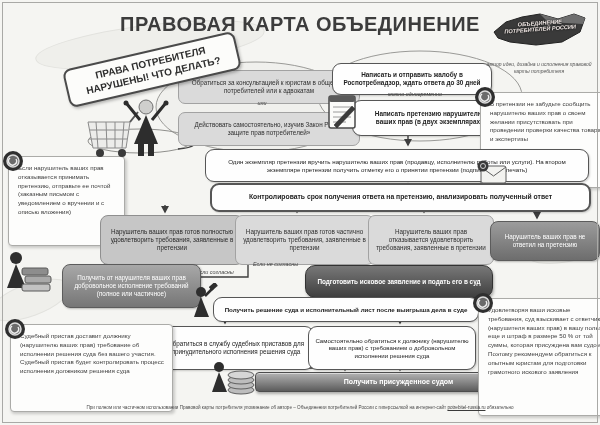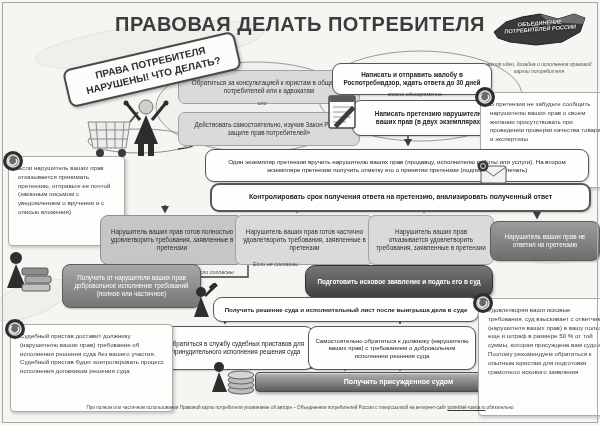--- a/index.html
+++ b/index.html
@@ -77,21 +77,21 @@
       <path d="M313,292 L313,295" marker-end="url(#ah)"></path>
       <path d="M225,316 L225,323" marker-end="url(#ah)"></path>
       <path d="M400,316 L400,323" marker-end="url(#ah)"></path>
       <path d="M228,364 L228,368 L345,368 L345,370" marker-end="url(#ah)"></path>
       <path d="M400,364 L400,370" marker-end="url(#ah)"></path>
     </g>
   </svg>
 
   <div class="frame"></div>
 
-  <div class="title">ПРАВОВАЯ ДЕЛАТЬ ПОТРЕБИТЕЛЯ</div>
+  <div class="title">ПРАВОВАЯ КАРТА ОБЪЕДИНЕНИЕ</div>
 
   <div class="sign">
     <div>ПРАВА ПОТРЕБИТЕЛЯ</div>
     <div>НАРУШЕНЫ! ЧТО ДЕЛАТЬ?</div>
   </div>
 
   <svg class="fig" style="left:80px;top:96px" width="104" height="64" viewBox="0 0 104 64">
     <g stroke="#8a8a8a" fill="#ececea">
       <path d="M8,26 L50,26 L46,52 L13,52 Z"></path>
       <path d="M16,26 L18,52 M26,26 L27,52 M35,26 L35,52 M44,26 L42,52 M10,34 L48,34 M9,43 L47,43" fill="none"></path>

